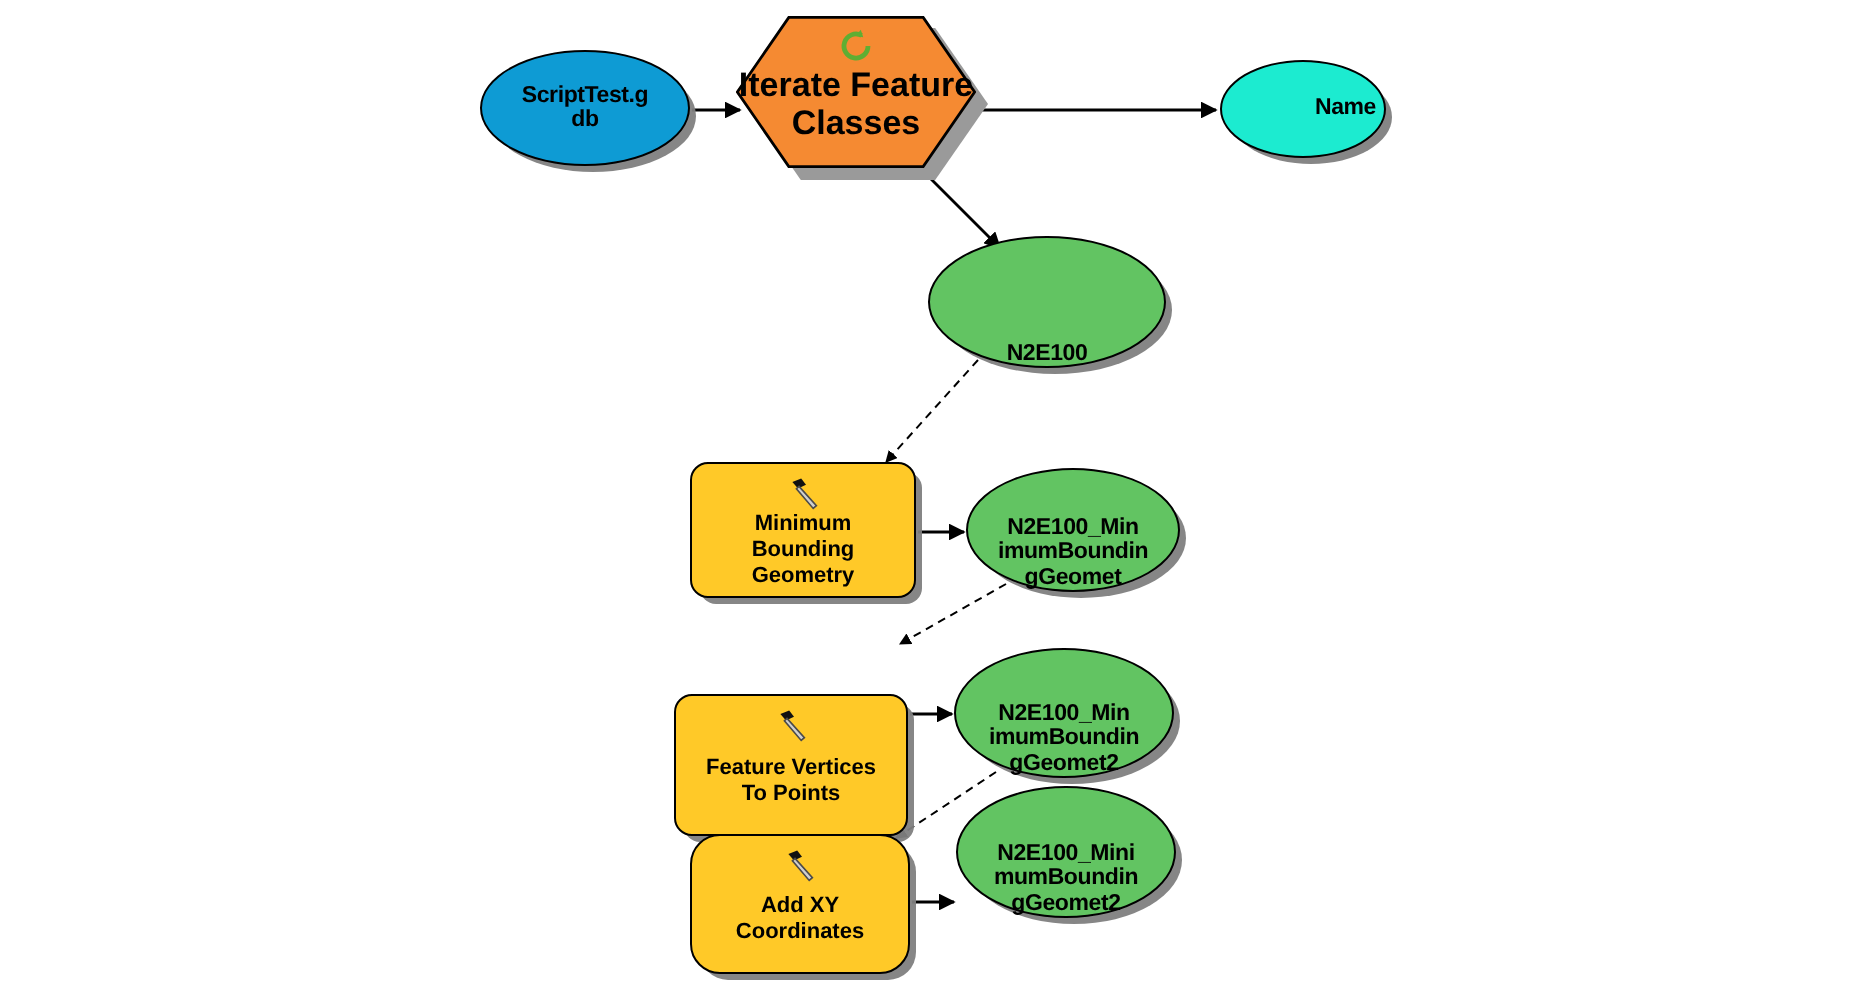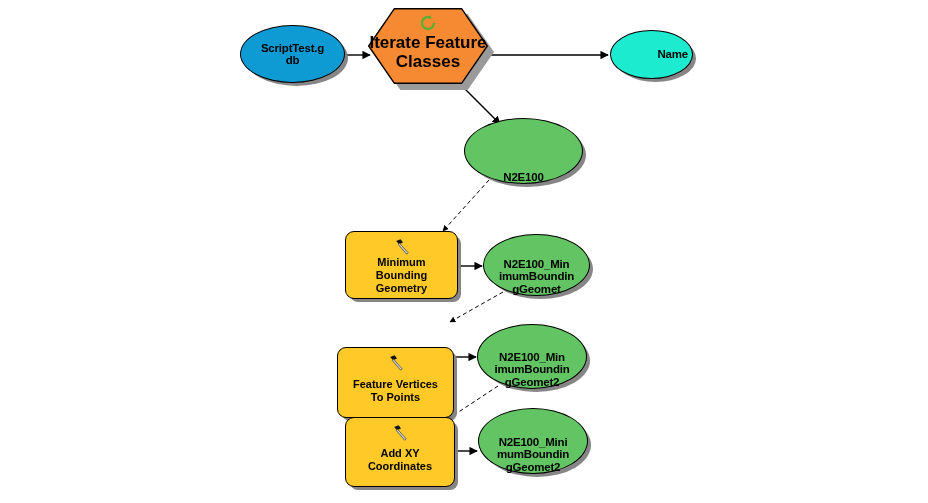--- a/index.html
+++ b/index.html
@@ -200,27 +200,27 @@
         <path d="M6.5 5.2 L15.2 14.8 L13.6 16.2 L5.2 6.4 Z" fill="#cfcfcf" stroke="#4a4a4a" stroke-width="0.8"></path>
       </svg>
     </span>
     <span class="tool-label">Feature Vertices<br>To Points</span>
   </div>
 
   <div class="node ellipse green" style="left:477px; top:324px; width:110px; height:65px;">
     <span class="label">N2E100_Min<br>imumBoundin<br>gGeomet2</span>
   </div>
 
-  <div class="toolbox" style="left:345px; top:417px; width:110px; height:70px;">
+  <div class="toolbox" style="left:345px; top:417px; width:110px; height:70px;border-radius:15px;">
     <span>
       <svg class="icon-hammer" viewBox="0 0 18 18">
         <path d="M3.2 3.0 L7.6 1.2 L10.0 4.4 L6.0 6.2 Z" fill="#111111"></path>
         <path d="M6.5 5.2 L15.2 14.8 L13.6 16.2 L5.2 6.4 Z" fill="#cfcfcf" stroke="#4a4a4a" stroke-width="0.8"></path>
       </svg>
     </span>
     <span class="tool-label">Add XY<br>Coordinates</span>
   </div>
 
-  <div class="node ellipse green" style="left:478px; top:408px; width:110px; height:66px;">
+  <div class="node ellipse green" style="left:478px; top:393px; width:110px; height:66px;">
     <span class="label">N2E100_Mini<br>mumBoundin<br>gGeomet2</span>
   </div>
 
 </div>
 
 </body></html>

